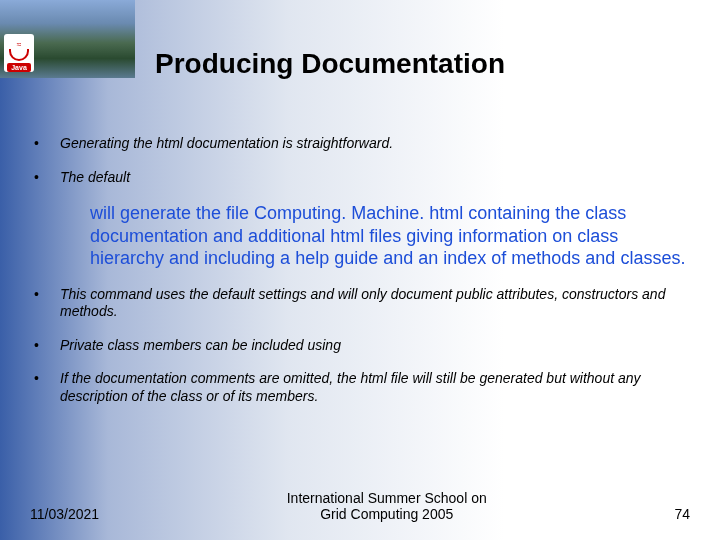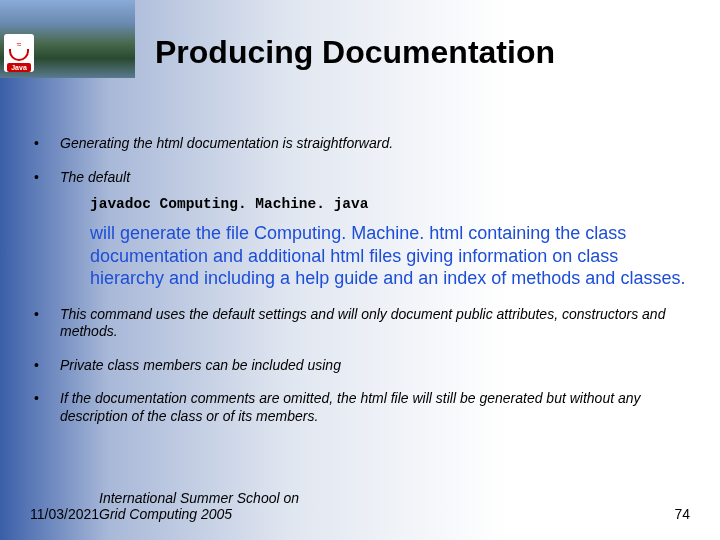--- a/index.html
+++ b/index.html
@@ -51,23 +51,23 @@
   .java-text {
     background: #c00;
     color: #fff;
     font-size: 7px;
     padding: 1px 4px;
     border-radius: 2px;
     font-weight: bold;
   }
   .title {
     position: absolute;
-    top: 34px;
+    top: 48px;
     left: 155px;
-    font-size: 32px;
+    font-size: 28px;
     font-weight: bold;
     color: #000;
   }
   .content {
     position: absolute;
     top: 135px;
     left: 30px;
     right: 30px;
   }
   .bullet-row {
@@ -108,23 +108,22 @@
     bottom: 18px;
     left: 30px;
     right: 30px;
     display: flex;
     justify-content: space-between;
     align-items: flex-end;
     font-size: 14px;
     color: #000;
   }
   .footer-center {
-    text-align: left;
+    text-align: center;
     flex: 1;
-    font-style: italic;
   }
 </style>
 </head>
 <body>
 
 <div class="header-img">
   <div class="java-logo">
     <div class="steam">≈</div>
     <div class="cup"></div>
     <div class="java-text">Java</div>
@@ -138,21 +137,20 @@
   <div class="bullet-row">
     <div class="dot">•</div>
     <div class="bullet-text">Generating the html documentation is straightforward.</div>
   </div>
 
   <div class="bullet-row">
     <div class="dot">•</div>
     <div class="bullet-text">The default</div>
   </div>
 
-  <div class="mono">javadoc Computing. Machine. java</div>
 
   <div class="follow">will generate the file Computing. Machine. html containing the class documentation and additional html files giving information on class hierarchy and including a help guide and an index of methods and classes.</div>
 
   <div class="bullet-row">
     <div class="dot">•</div>
     <div class="bullet-text">This command uses the default settings and will only document public attributes, constructors and methods.</div>
   </div>
 
   <div class="bullet-row">
     <div class="dot">•</div>

